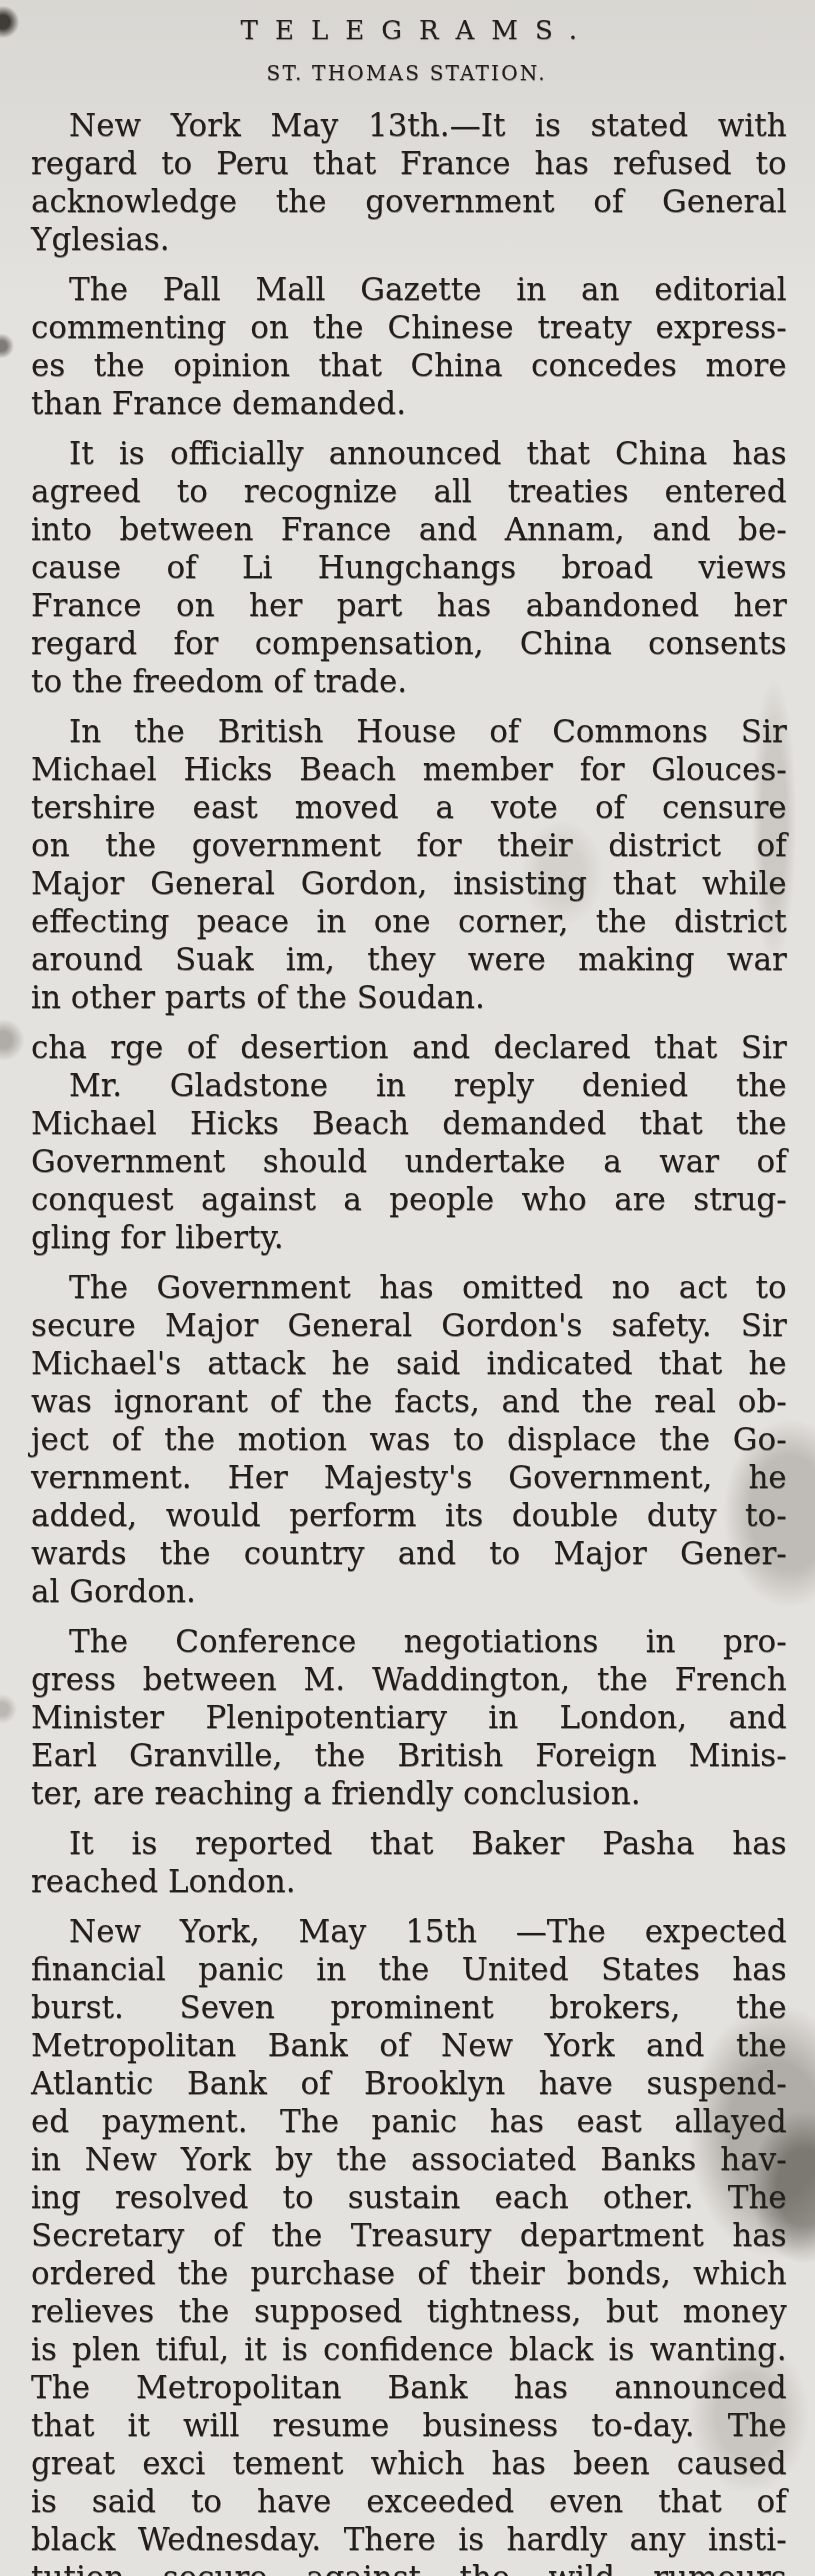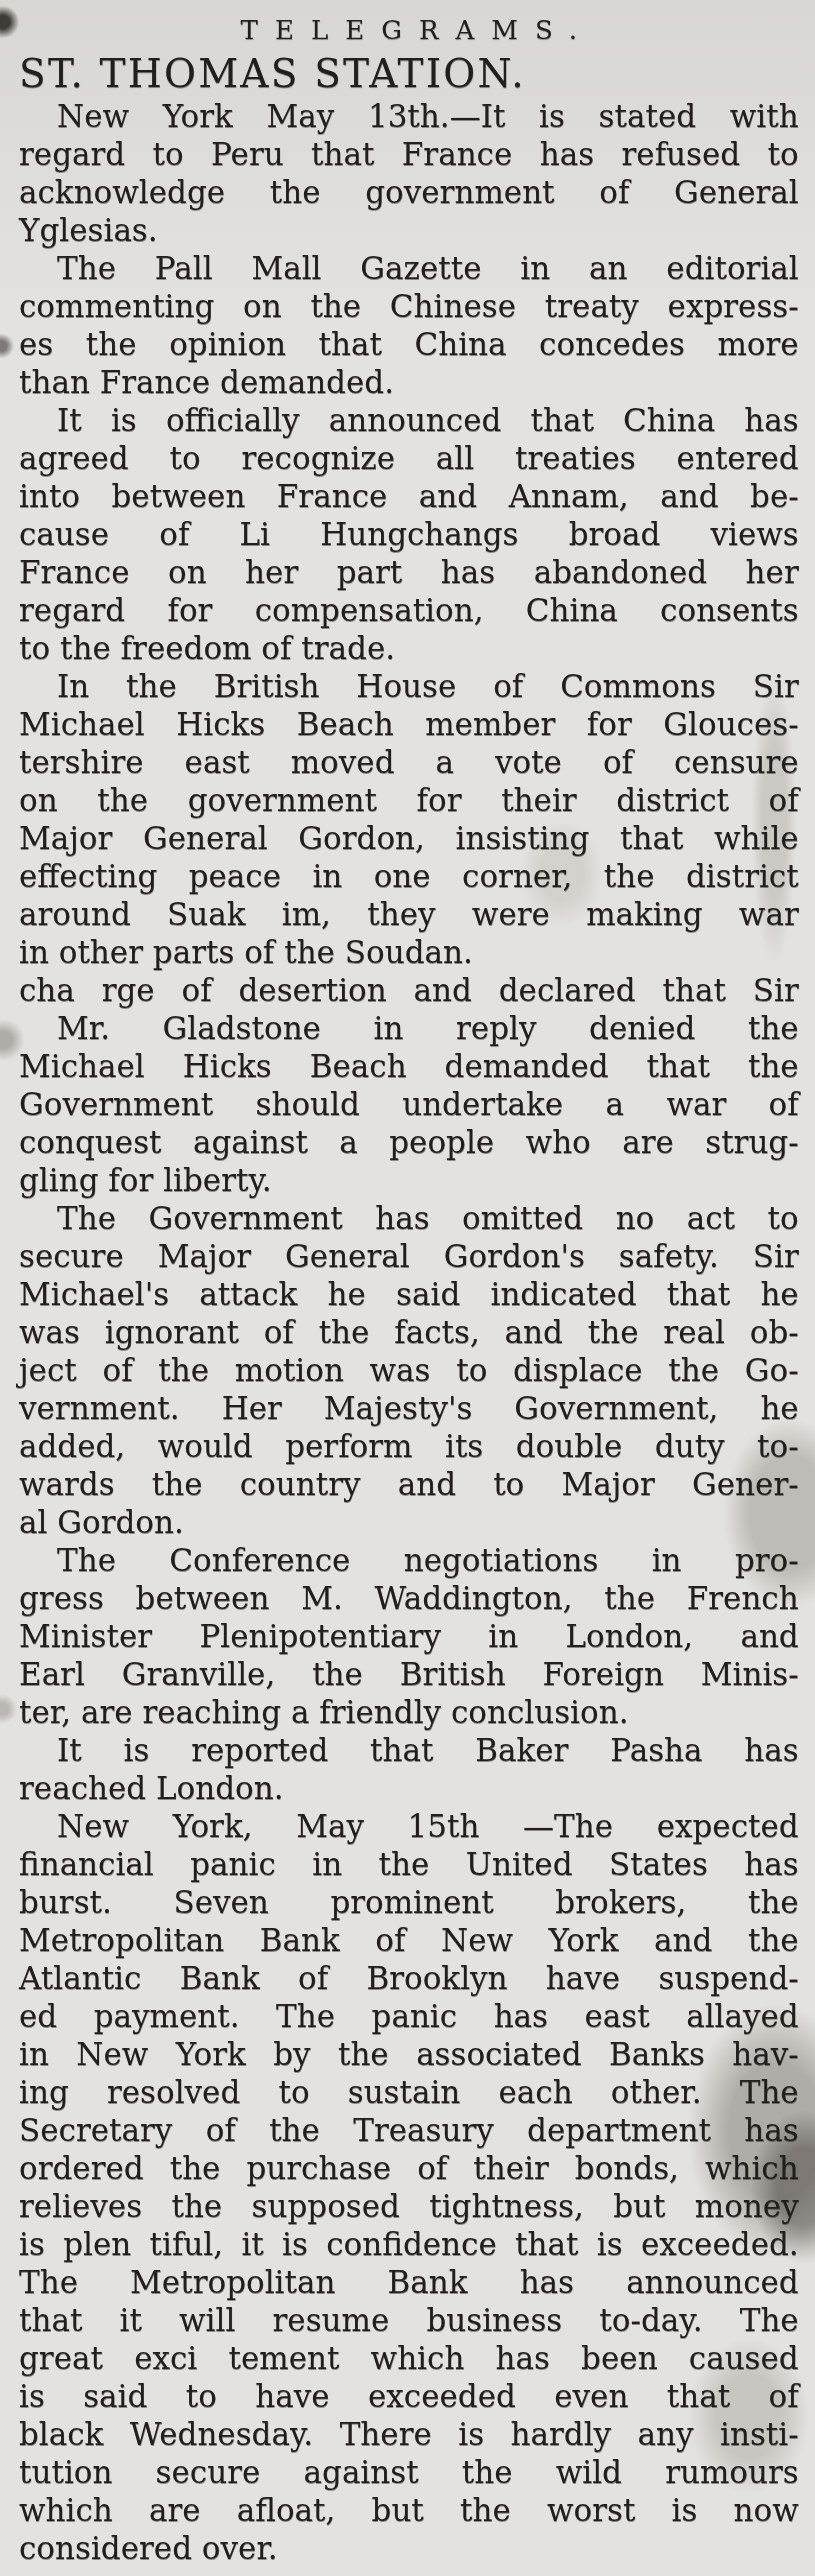--- a/index.html
+++ b/index.html
@@ -44,34 +44,34 @@
     margin: 0;
     font-size: 26px;
     font-weight: normal;
     line-height: 46px;
     text-align: center;
     letter-spacing: 17px;
     text-indent: 17px;
     text-shadow: 0.3px 0.6px 0.7px rgba(20,16,12,0.40);
   }
   .masthead-station {
-    font-size: 39px;
+    font-size: 20px;
     line-height: 41px;
-    text-align: left;
+    text-align: center;
     letter-spacing: 2.2px;
     padding-right: 4.4px;
     text-shadow: 0.3px 0.6px 0.7px rgba(20,16,12,0.45);
   }
   .article {
     margin-top: 3px;
     font-size: 31px;
     line-height: 38px;
     text-shadow: 0.3px 0.5px 0.6px rgba(20,16,12,0.42);
   }
-  .paragraph { margin: 0; }
+  .paragraph { margin: 12px; }
   .line {
     text-align: justify;
     text-align-last: justify;
   }
   .line.first { text-indent: 38px; }
   .line.last  { text-align-last: left; }
 </style>
 </head>
 <body>
 
@@ -146,21 +146,21 @@
           <div class="line">financial panic in the United States has</div>
           <div class="line">burst. Seven prominent brokers, the</div>
           <div class="line">Metropolitan Bank of New York and the</div>
           <div class="line">Atlantic Bank of Brooklyn have suspend-</div>
           <div class="line">ed payment. The panic has east allayed</div>
           <div class="line">in New York by the associated Banks hav-</div>
           <div class="line">ing resolved to sustain each other. The</div>
           <div class="line">Secretary of the Treasury department has</div>
           <div class="line">ordered the purchase of their bonds, which</div>
           <div class="line">relieves the supposed tightness, but money</div>
-          <div class="line">is plen tiful, it is confidence that is exceeded.</div>
+          <div class="line">is plen tiful, it is confidence black is wanting.</div>
           <div class="line">The Metropolitan Bank has announced</div>
           <div class="line">that it will resume business to-day. The</div>
           <div class="line">great exci tement which has been caused</div>
           <div class="line">is said to have exceeded even that of</div>
           <div class="line">black Wednesday. There is hardly any insti-</div>
           <div class="line">tution secure against the wild rumours</div>
           <div class="line">which are afloat, but the worst is now</div>
           <div class="line last">considered over.</div>
         </div>
       </div>

